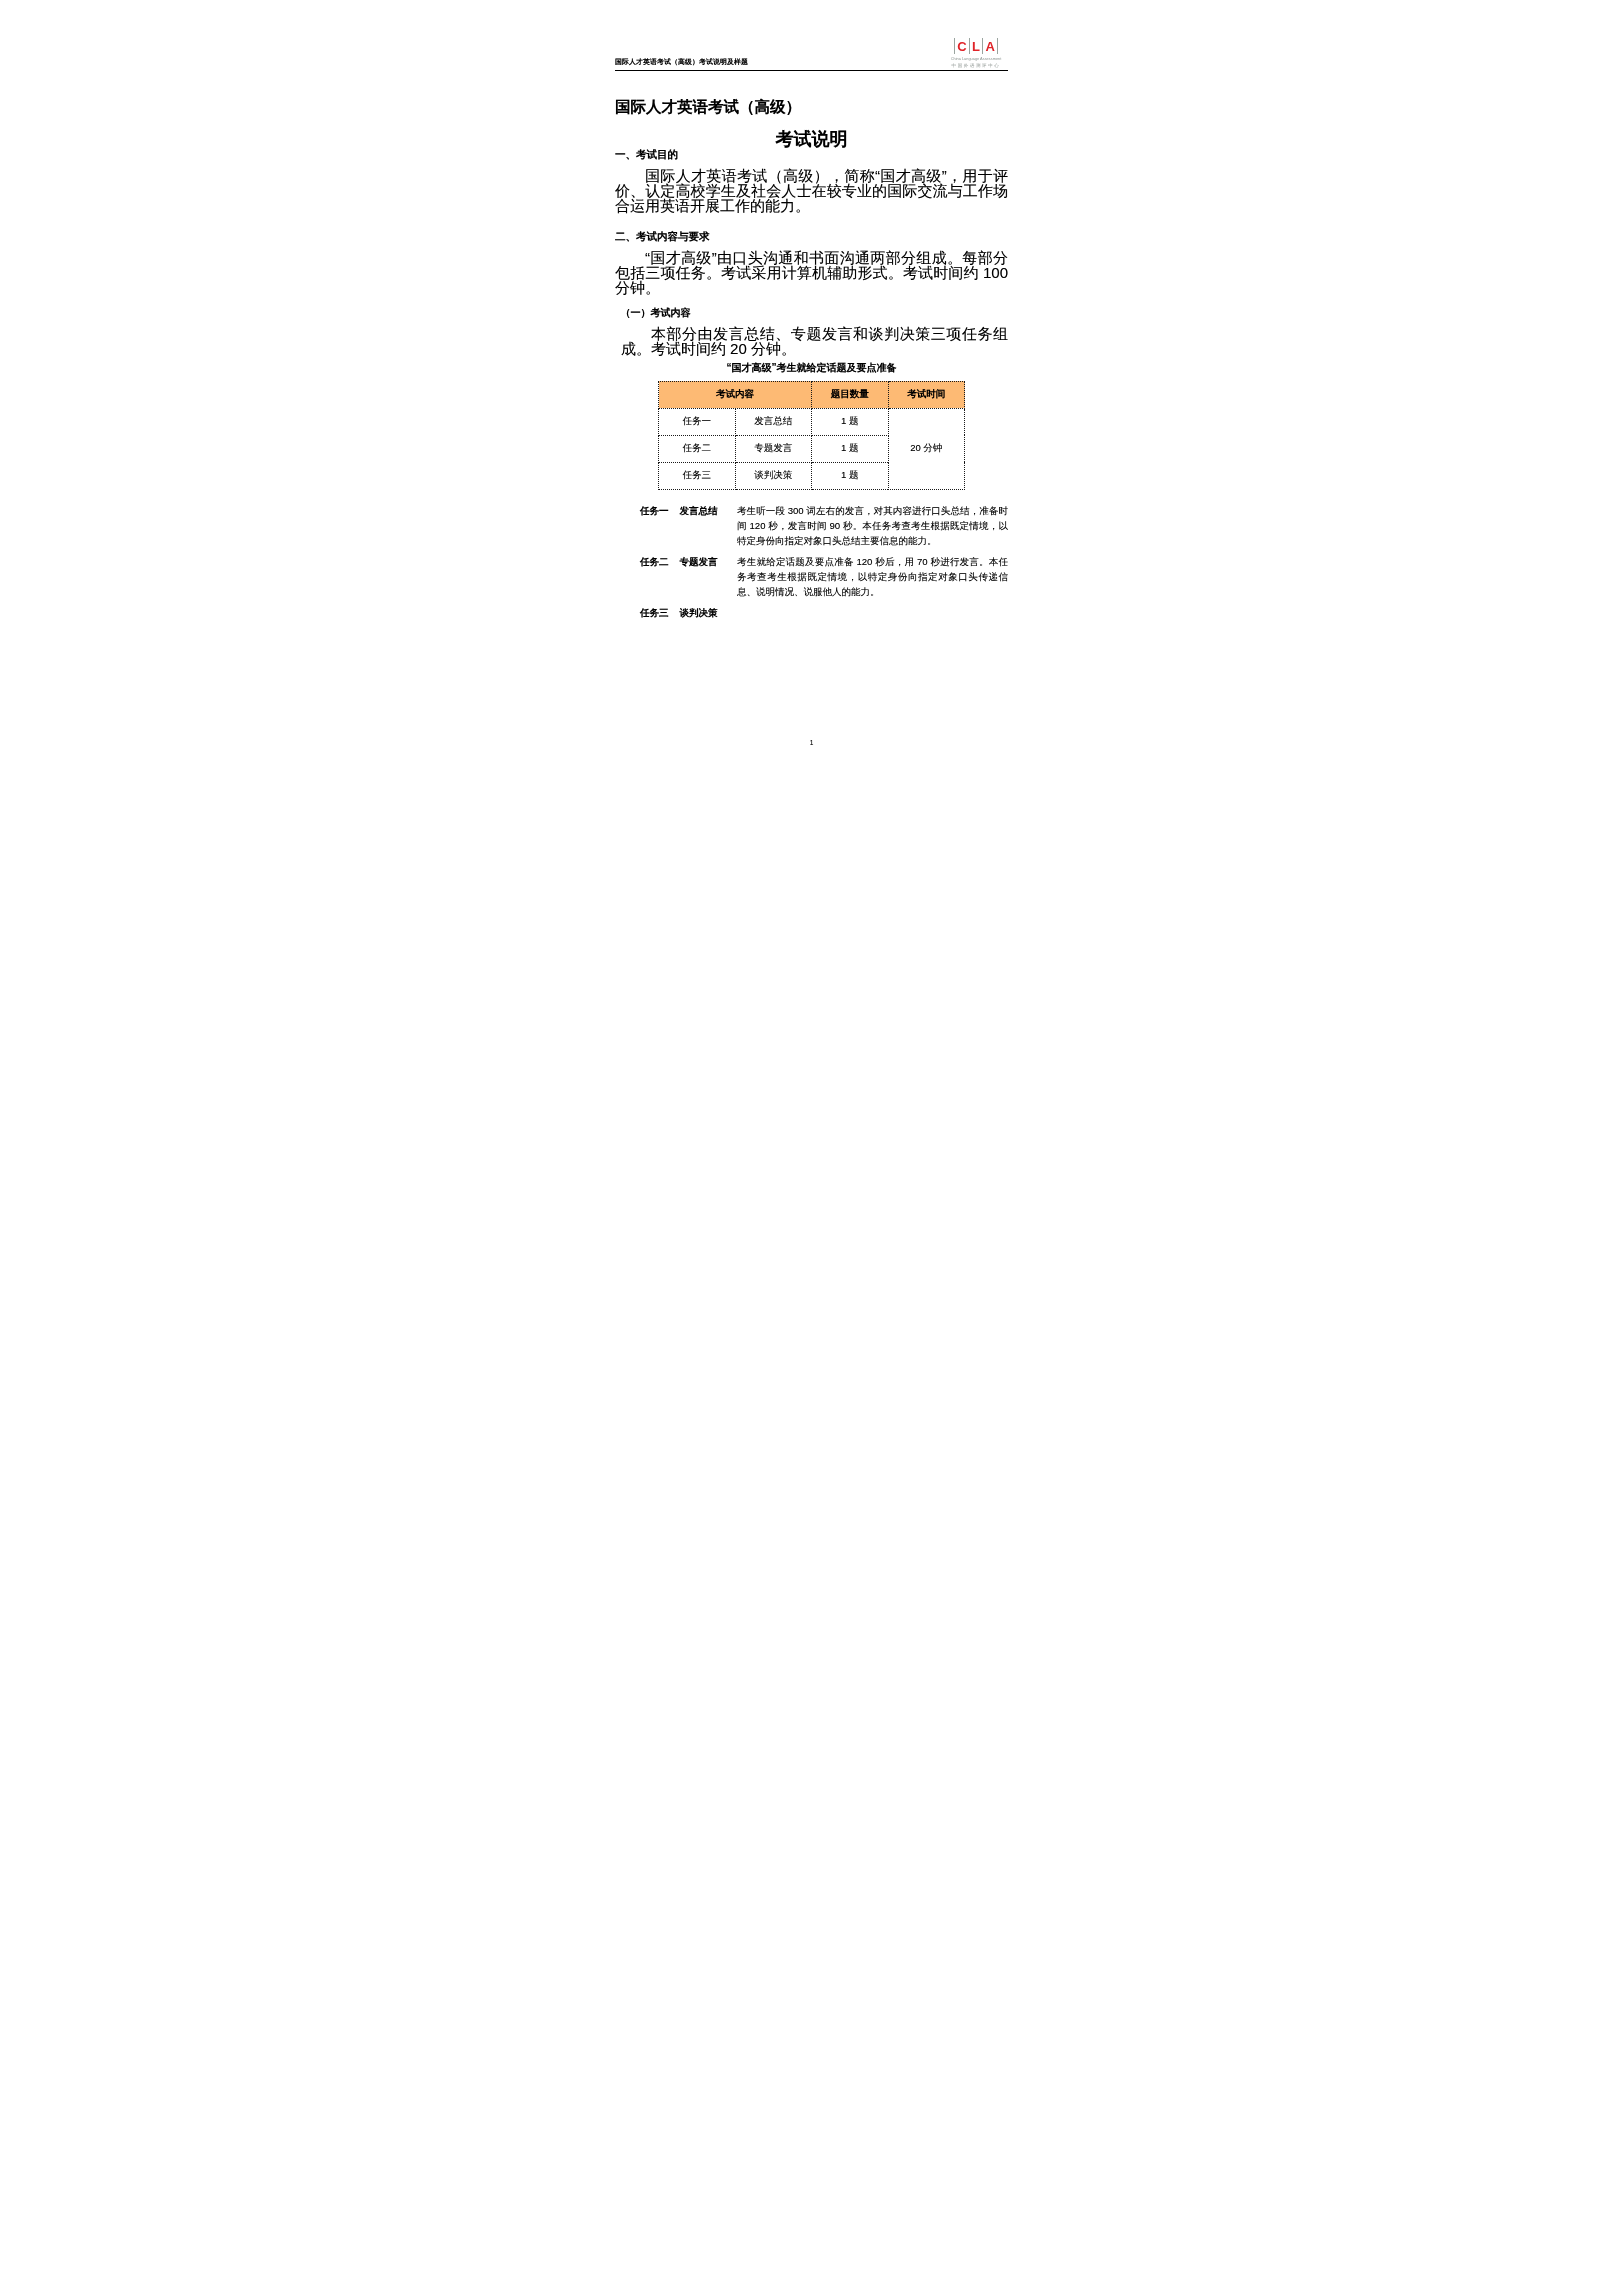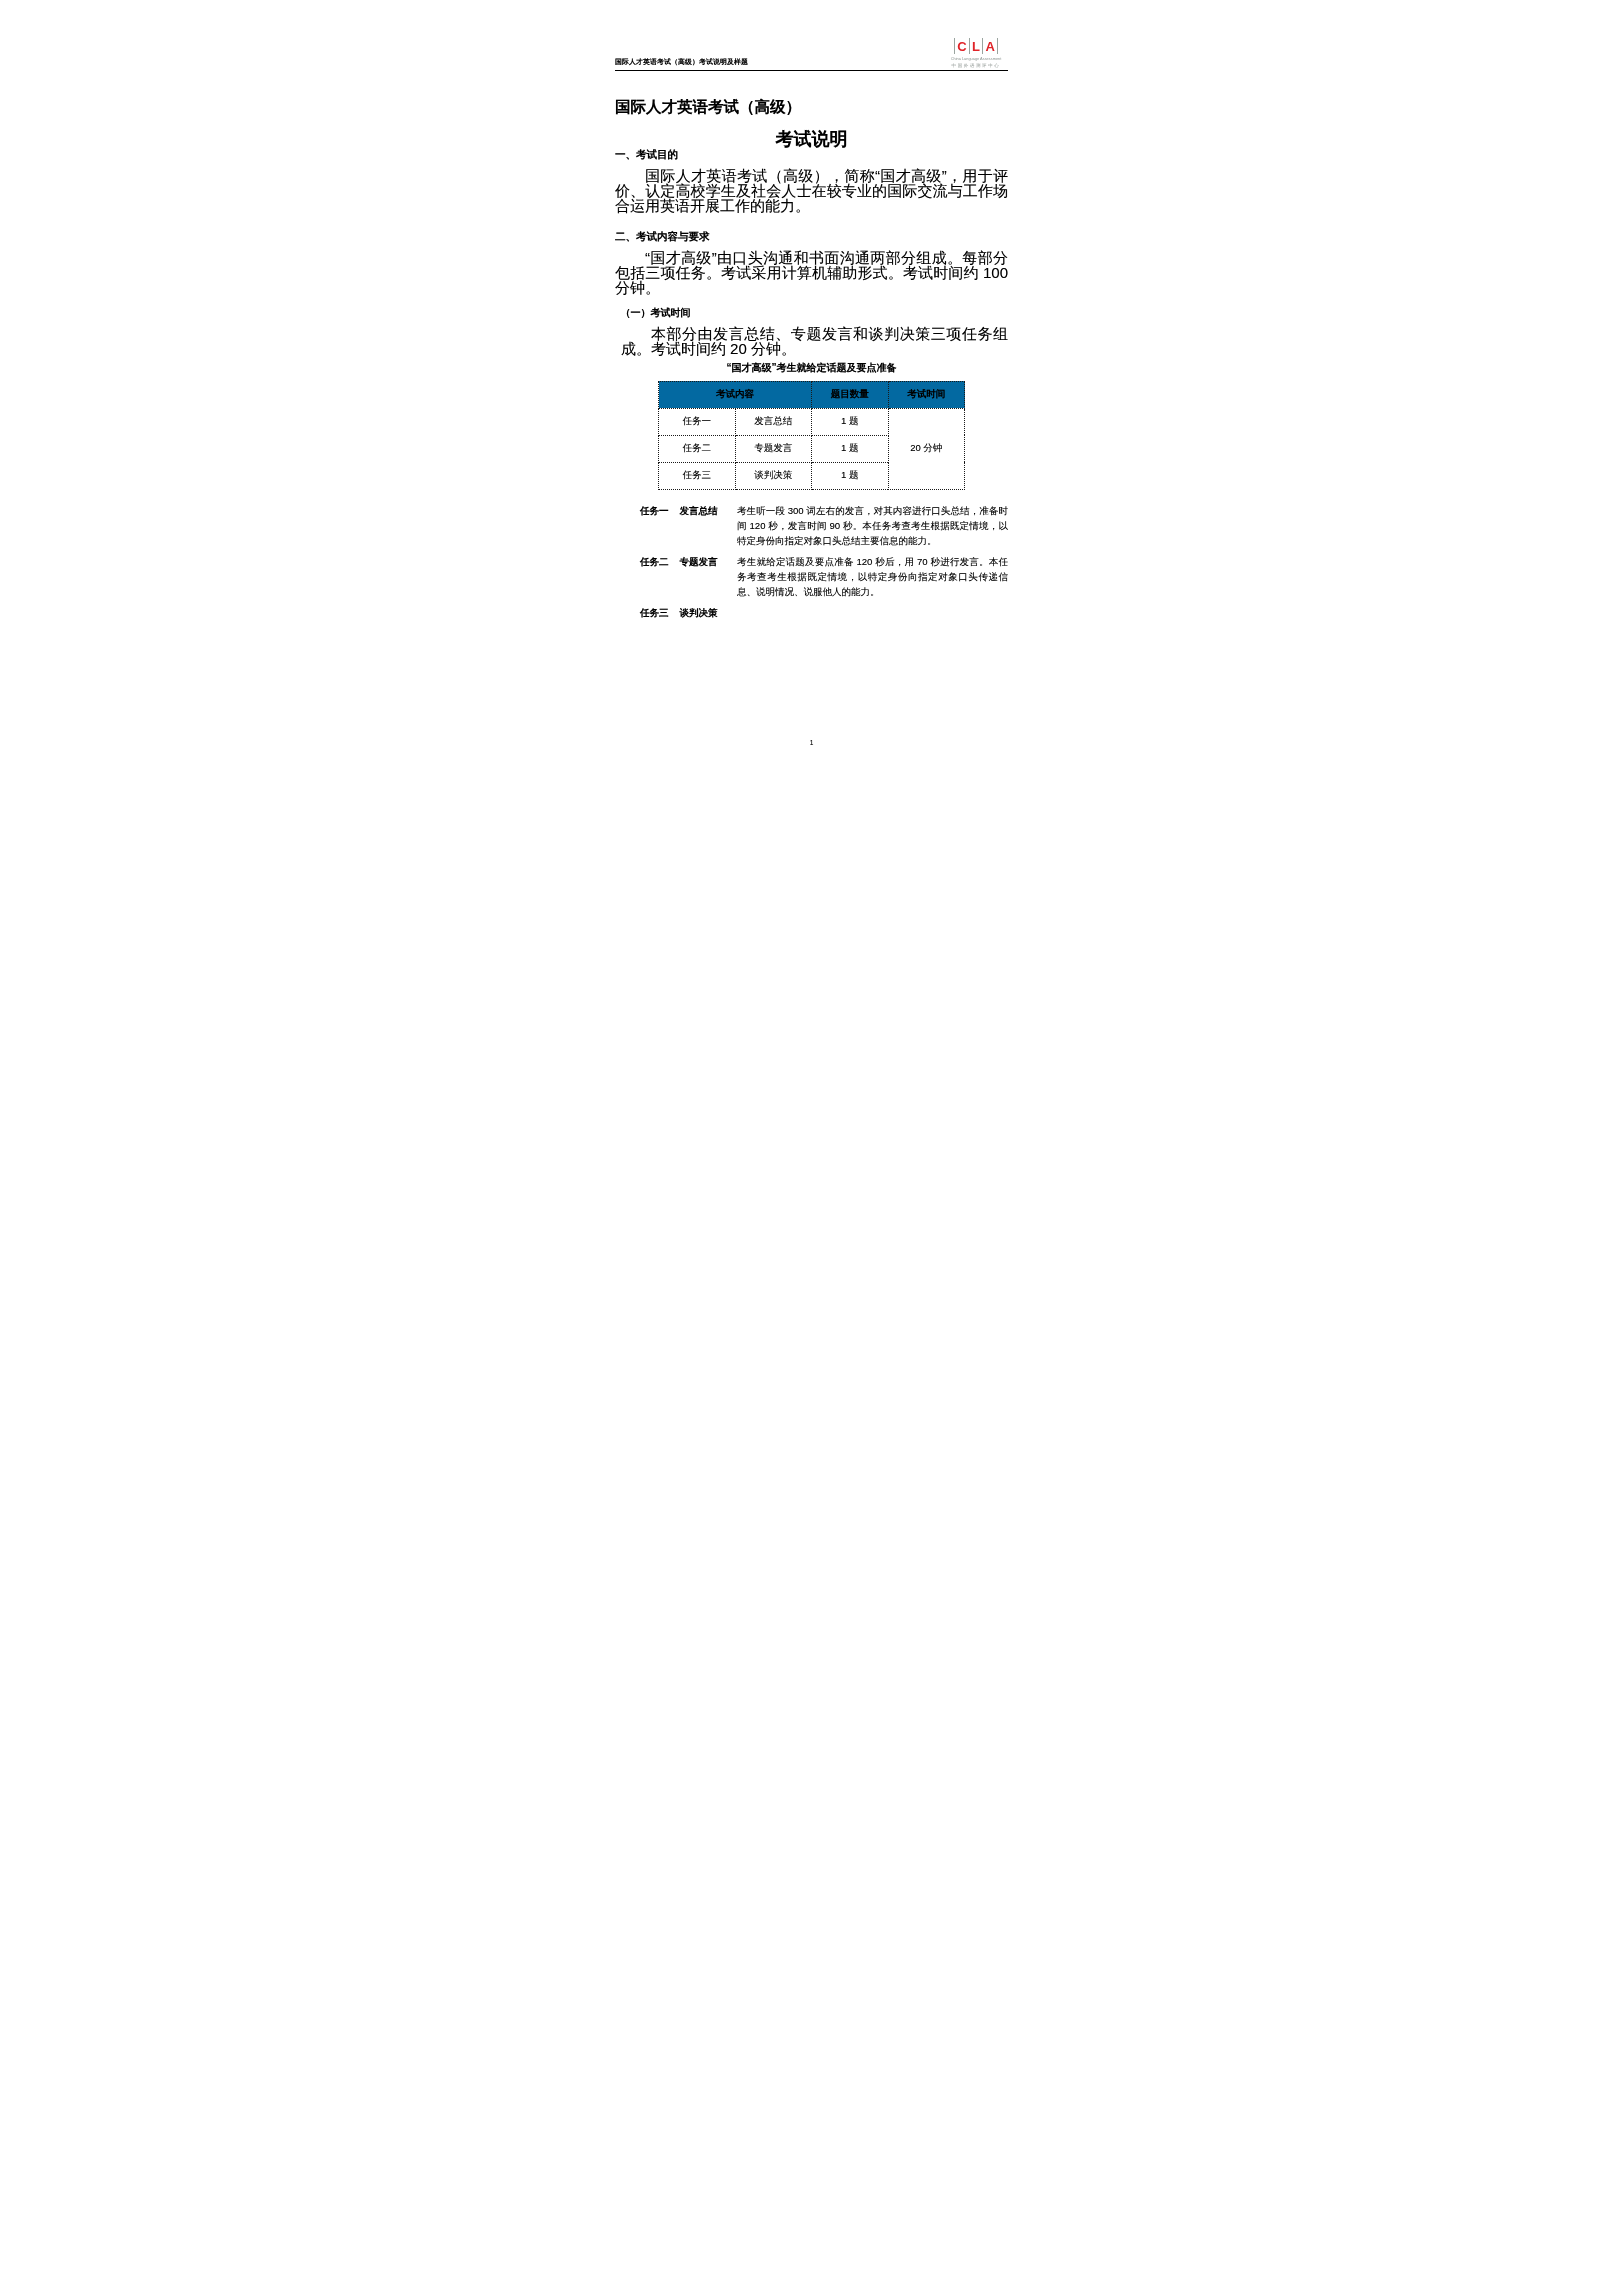--- a/index.html
+++ b/index.html
@@ -33,21 +33,21 @@
   .para { font-size:15px; line-height:15px; text-align:justify; text-indent:2em; margin-top:6.4px; }
   .sub-heading { margin-top:11px; margin-left:5.5px; font-size:10px; font-weight:bold; line-height:13.6px; }
   .para.sub { margin-left:5.9px; }
   
   .table-caption { margin-top:4.5px; text-align:center; font-size:10px; font-weight:bold; line-height:13.6px; }
   table.exam { margin:6.4px auto 0 auto; width:307px; border-collapse:collapse; table-layout:fixed; }
   table.exam th, table.exam td {
     border:0.7px dotted #1a1a1a; text-align:center; vertical-align:middle;
     font-size:9.5px; padding:0;
   }
-  table.exam thead th { height:26px; background:#0369a1; font-weight:bold; }
+  table.exam thead th { height:26px; background:#fdba74; font-weight:bold; }
   table.exam tbody td { height:26px; font-weight:normal; }
   
   .tasks { margin-top:13.6px; }
   .task { display:flex; }
   .task + .task { margin-top:5.9px; }
   .task-labels {
     flex:0 0 122px; box-sizing:border-box; padding-left:25px;
     display:flex; gap:11px; font-weight:bold; font-size:9.5px; line-height:15px; white-space:nowrap;
   }
   .task-desc { flex:1; font-size:9.5px; line-height:15px; text-align:justify; }
@@ -81,21 +81,21 @@
 
     <div class="main-title">国际人才英语考试（高级）</div>
     <div class="doc-subtitle">考试说明</div>
 
     <div class="sec-heading first">一、考试目的</div>
     <div class="para">国际人才英语考试（高级），简称“国才高级”，用于评价、认定高校学生及社会人士在较专业的国际交流与工作场合运用英语开展工作的能力。</div>
 
     <div class="sec-heading second">二、考试内容与要求</div>
     <div class="para">“国才高级”由口头沟通和书面沟通两部分组成。每部分包括三项任务。考试采用计算机辅助形式。考试时间约 100 分钟。</div>
 
-    <div class="sub-heading">（一）考试时间</div>
+    <div class="sub-heading">（一）考试内容</div>
     <div class="para sub">本部分由发言总结、专题发言和谈判决策三项任务组成。考试时间约 20 分钟。</div>
 
     <div class="table-caption">“国才高级”考生就给定话题及要点准备</div>
 
     <table class="exam">
       <colgroup>
         <col style="width:25%">
           <col style="width:25%">
           <col style="width:25%">
           <col style="width:25%">

